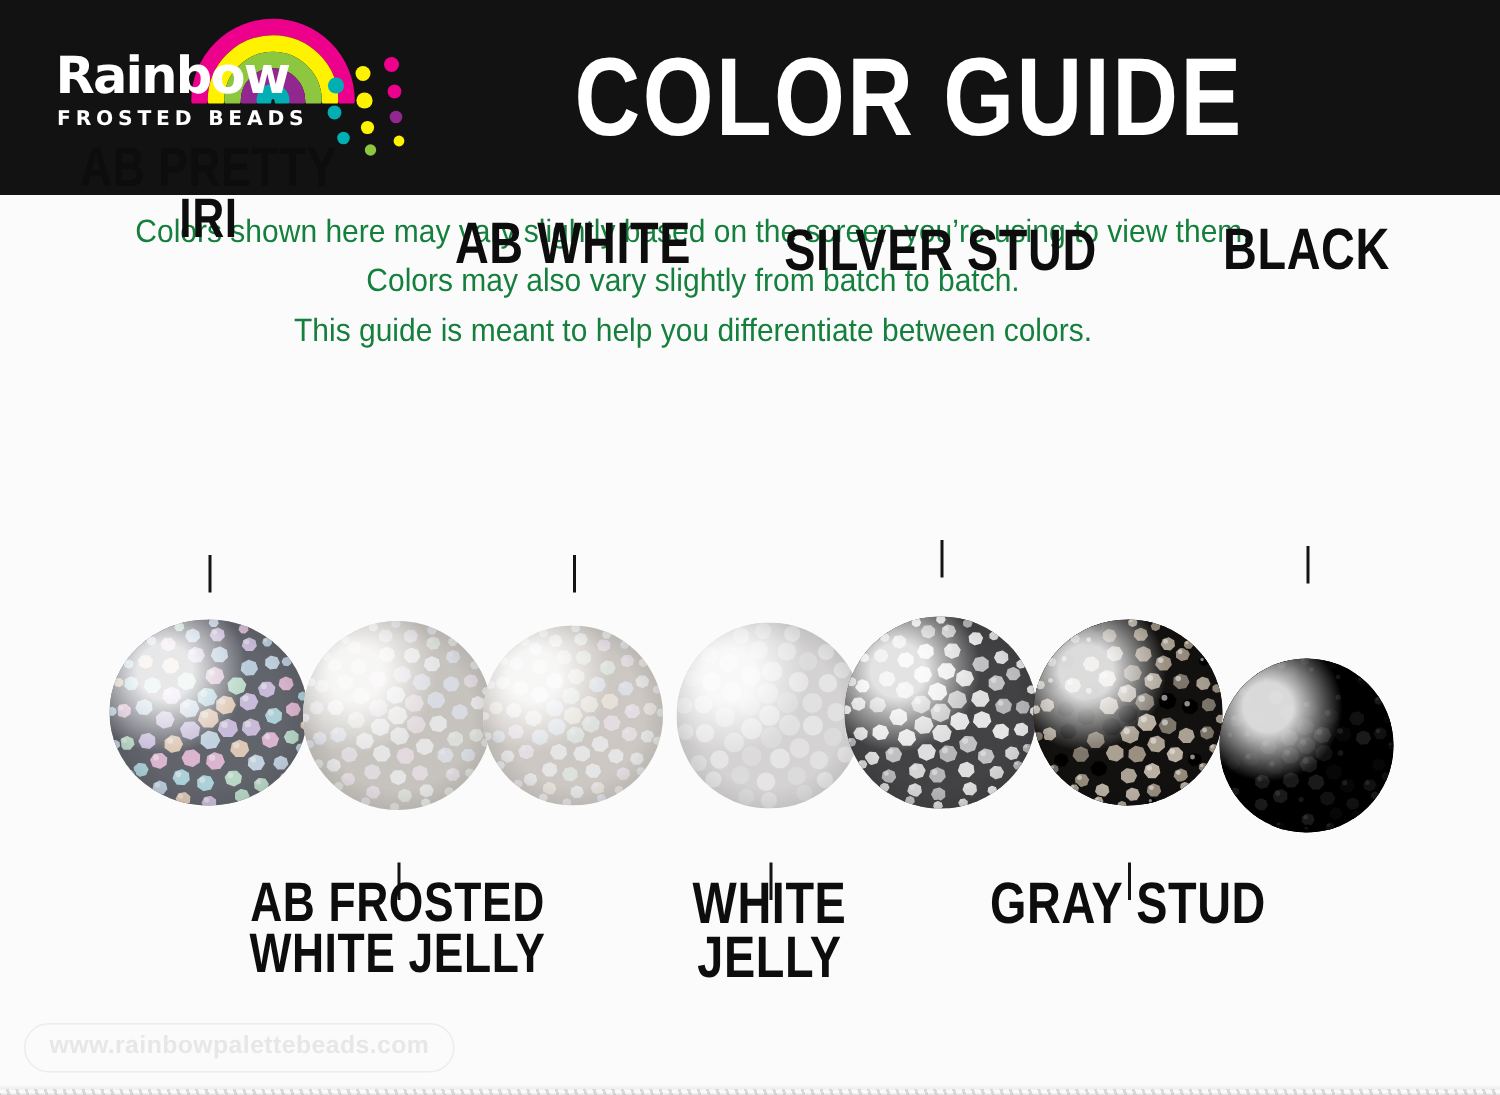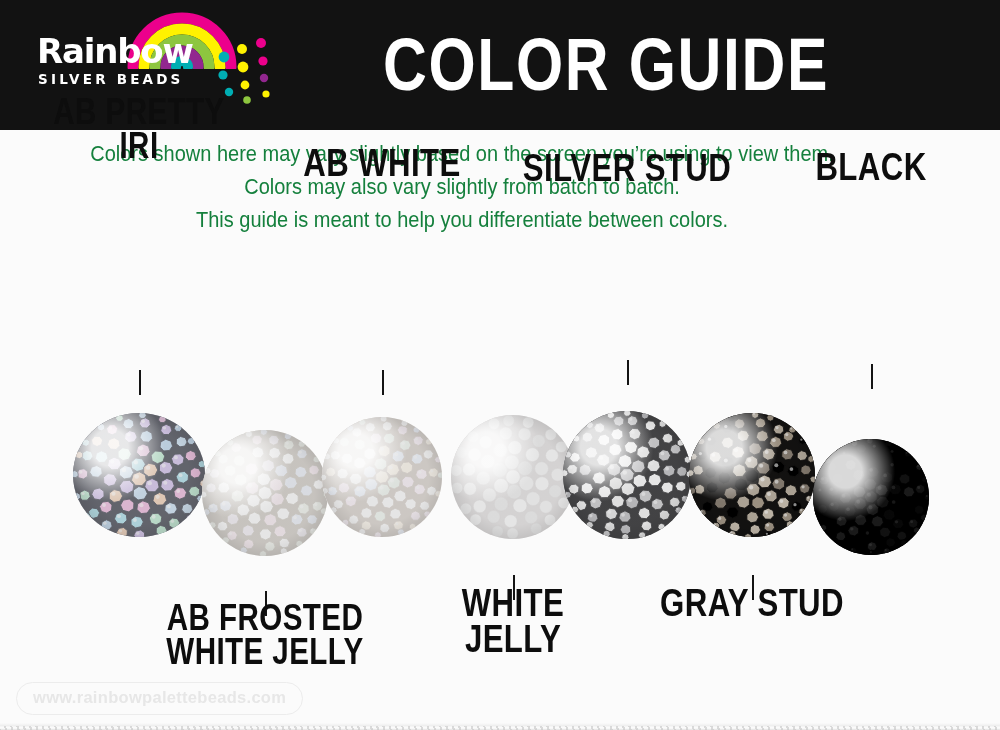--- a/index.html
+++ b/index.html
@@ -141,21 +141,21 @@
         <circle cx="26" cy="12" r="5.0" fill="#fff200"></circle>
         <circle cx="27" cy="30" r="5.4" fill="#fff200"></circle>
         <circle cx="29" cy="48" r="4.4" fill="#fff200"></circle>
         <circle cx="31" cy="63" r="3.8" fill="#8dc63f"></circle>
         <circle cx="45" cy="6" r="5.0" fill="#ec008c"></circle>
         <circle cx="47" cy="24" r="4.6" fill="#ec008c"></circle>
         <circle cx="48" cy="41" r="4.2" fill="#92278f"></circle>
         <circle cx="50" cy="57" r="3.6" fill="#fff200"></circle>
       </svg>
       <div class="brand-name">Rainbow</div>
-      <div class="brand-sub">SILVER BEADS</div>
+      <div class="brand-sub">FROSTED BEADS</div>
     </div>
 
     <div class="title">COLOR GUIDE</div>
   </div>
 
   <div class="disclaimer">
     <p>Colors shown here may vary slightly based on the screen you’re using to view them.</p>
     <p>Colors may also vary slightly from batch to batch.</p>
     <p>This guide is meant to help you differentiate between colors.</p>
   </div>
@@ -276,21 +276,21 @@
               <polygon points="65.93,98.68 63.38,99.21 61.36,97.67 61.39,95.22 63.44,93.71 65.97,94.28 67.08,96.49" fill="#ded0f2" stroke="#6d6f78" stroke-width="0.7"></polygon>
               <polygon points="53.19,99.31 51.44,101.12 48.84,100.97 47.35,98.96 48.09,96.62 50.50,95.69 52.77,96.89" fill="#cdf0dd" stroke="#6d6f78" stroke-width="0.7"></polygon>
               <circle cx="49.411835285082866" cy="97.54901765502733" r="0.8999999999999999" fill="rgba(255,255,255,.62)"></circle>
             </svg>
             <div class="facets"></div>
           </div>
           <div class="leader" style="left: 139px; top: 115px; height: 25px;"></div>
           <div class="lbl" style="font-size: 37px; width: 300px; left: -11px; top: -160px;">AB PRETTY
 IRI</div>
         </div>
-        <div class="bead-wrap" style="left: 0px; top: 16px; width: 792px; height: 420px;">
+        <div class="bead-wrap" style="left: 0px; top: 0px; width: 792px; height: 420px;">
           <div class="bead" style="left: 202px; top: 159px; width: 126px; height: 126px; background: rgb(242, 241, 239);">
             <svg class="studs" viewBox="0 0 100 100" preserveAspectRatio="none">
               <rect x="0" y="0" width="100" height="100" fill="#ddd9d4"></rect>
               <polygon points="52.88,54.73 47.86,55.07 44.45,51.59 45.22,46.91 49.59,44.56 54.27,46.31 55.73,50.83" fill="#ffffff" stroke="#ddd9d4" stroke-width="0.7"></polygon>
               <circle cx="48.26" cy="48.144" r="1.74" fill="rgba(255,255,255,.62)"></circle>
               <polygon points="63.41,58.91 58.69,59.99 54.84,57.20 54.77,52.63 58.52,49.73 63.28,50.68 65.45,54.76" fill="#fbf2f6" stroke="#ddd9d4" stroke-width="0.7"></polygon>
               <polygon points="54.63,64.91 49.91,65.98 46.07,63.17 46.02,58.61 49.78,55.72 54.53,56.68 56.69,60.78" fill="#ffffff" stroke="#ddd9d4" stroke-width="0.7"></polygon>
               <circle cx="49.409232253470364" cy="59.044479271117055" r="1.68" fill="rgba(255,255,255,.62)"></circle>
               <polygon points="45.18,59.43 40.76,61.34 36.42,59.27 35.43,54.80 38.54,51.29 43.40,51.37 46.35,55.00" fill="#ffffff" stroke="#ddd9d4" stroke-width="0.7"></polygon>
               <circle cx="39.18904798291143" cy="54.280640572923765" r="1.68" fill="rgba(255,255,255,.62)"></circle>

